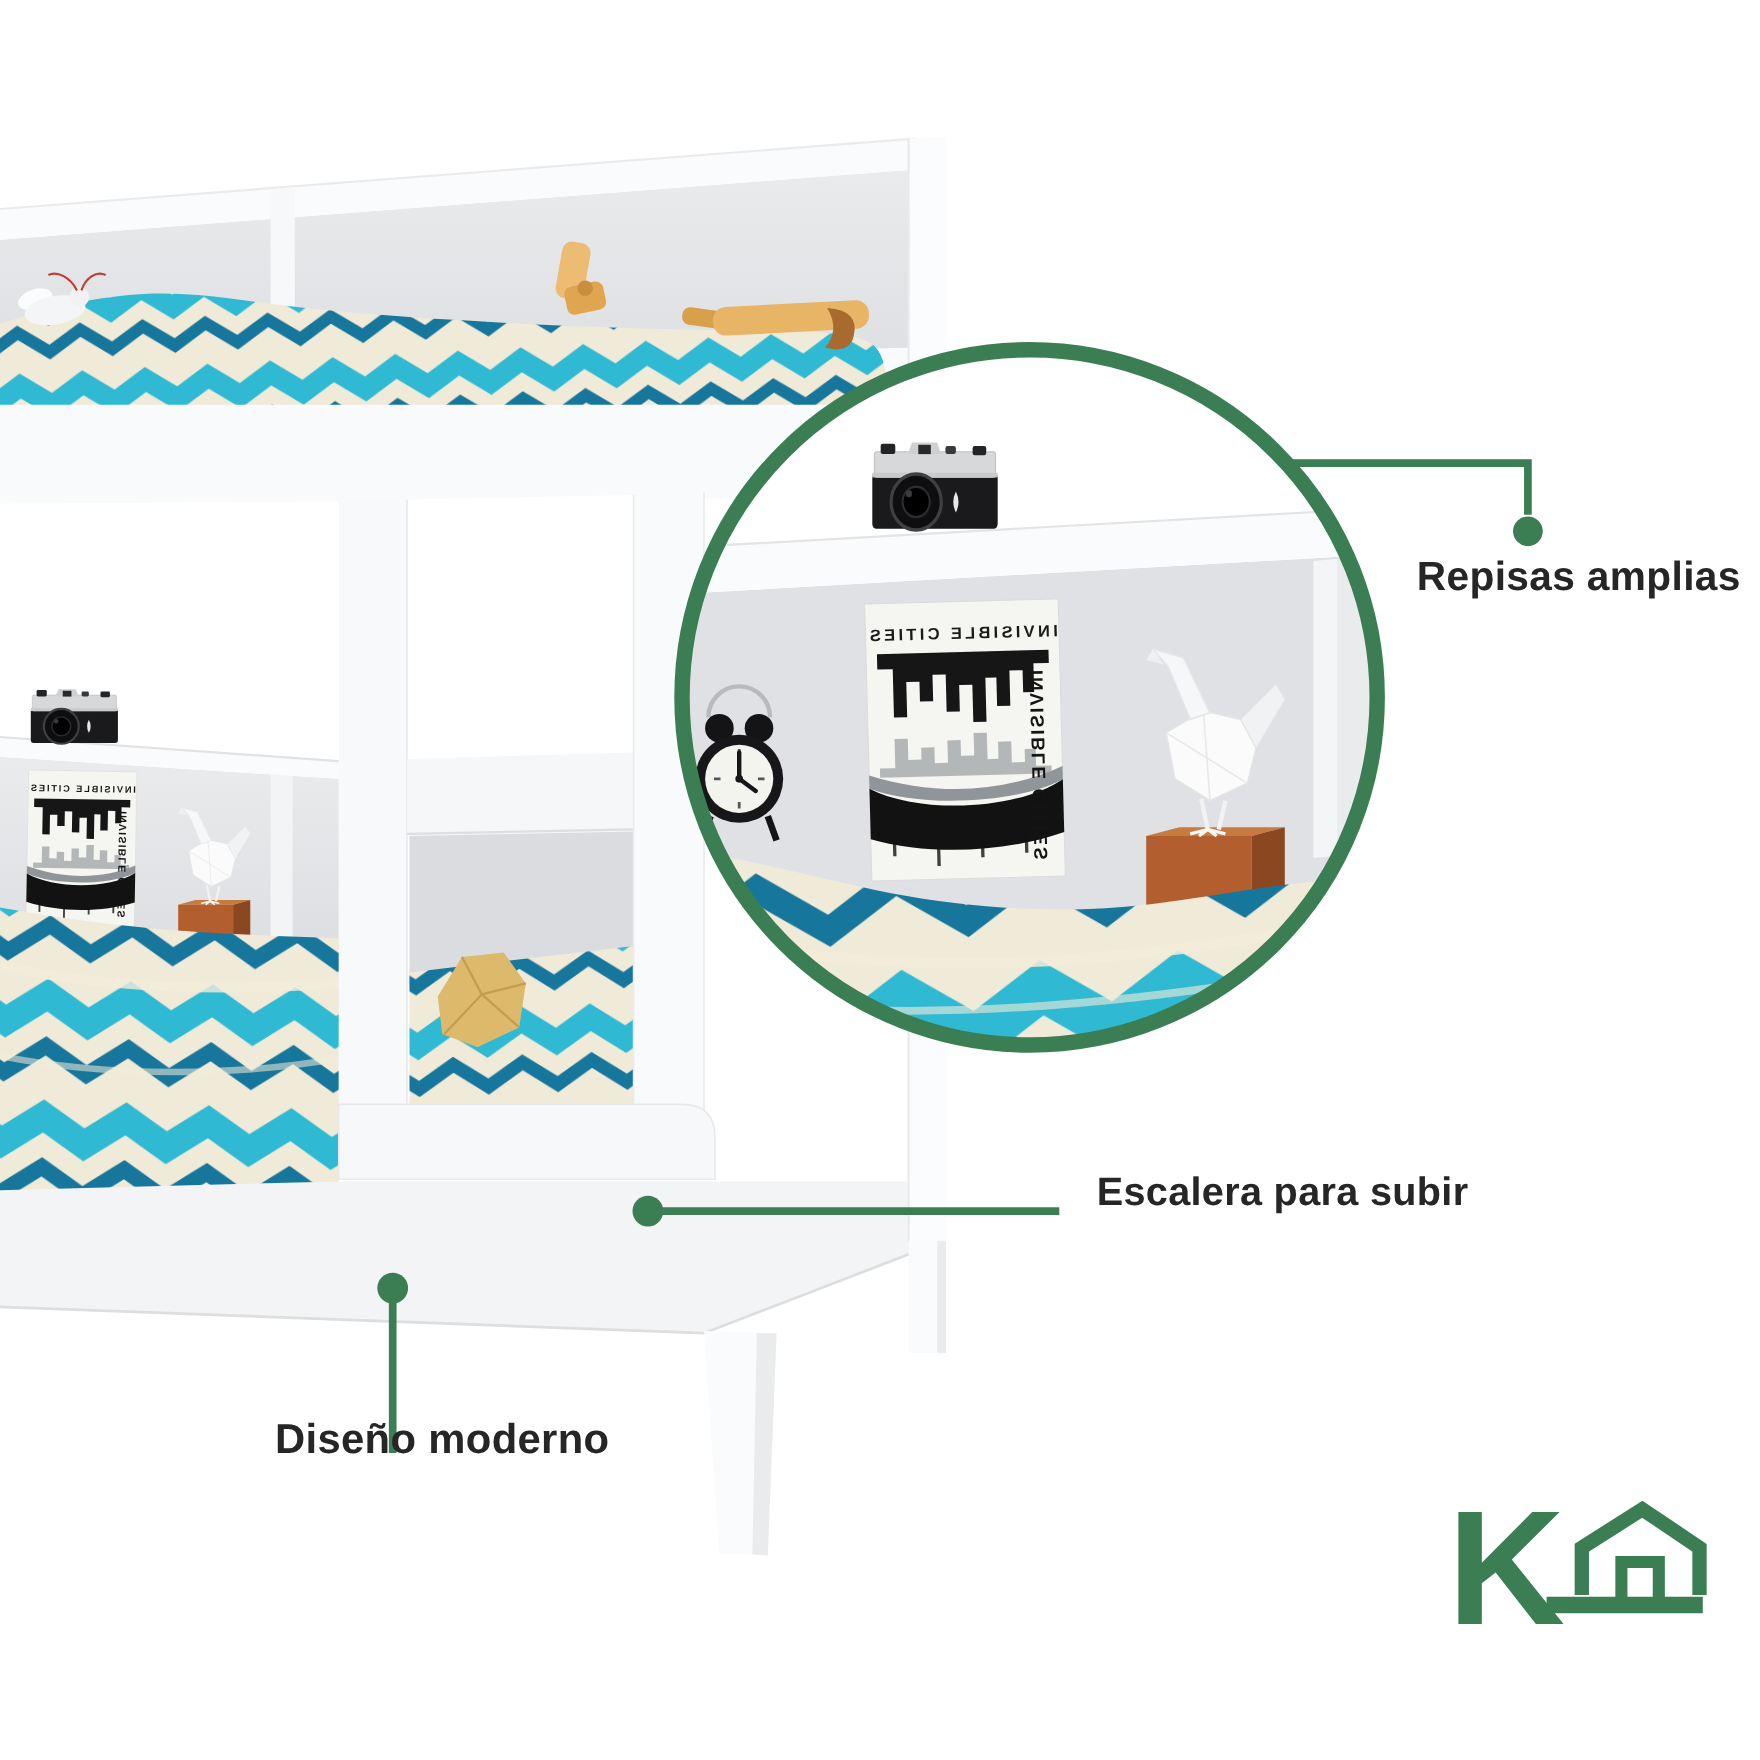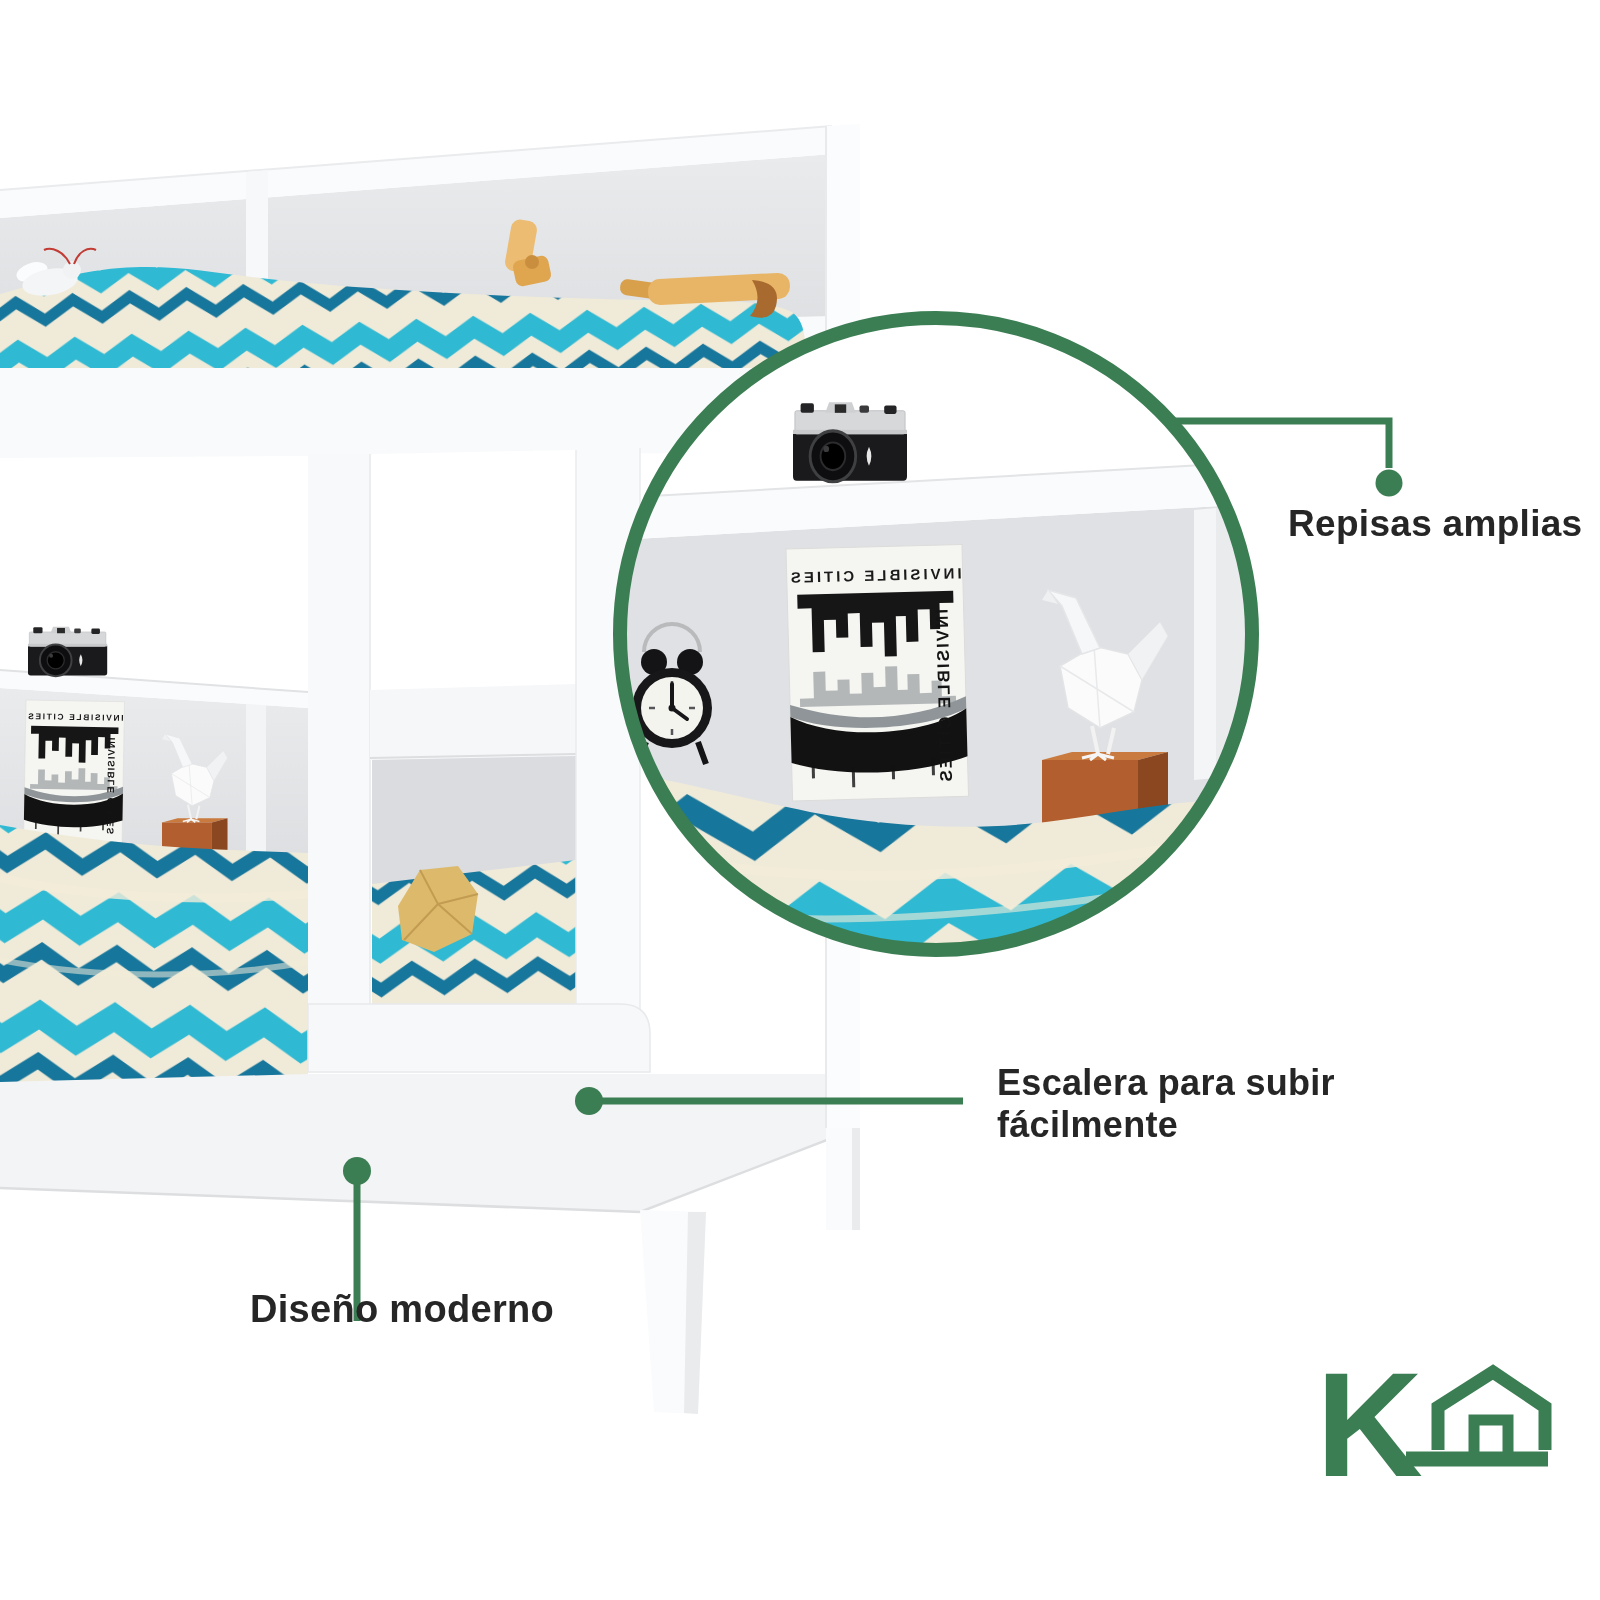--- a/index.html
+++ b/index.html
@@ -236,16 +236,15 @@
       <path d="M1406,1459 H1548" stroke="#3C7E53" stroke-width="15"></path>
       <path d="M1474,1452 V1420 H1508 V1452" fill="none" stroke="#3C7E53" stroke-width="11"></path>
     </g>
   </g>
 </svg>
 
 <div class="callout-label" id="label-repisas" style="left:1288px;top:503px;">Repisas amplias</div>
 
 <div class="callout-label" id="label-escalera" style="left:963px;top:1062px;margin-left:34px;">
   <div>Escalera para subir</div>
-  <div>fácilmente</div>
 </div>
 
 <div class="callout-label" id="label-diseno" style="left:250px;top:1288px;font-size:38px;">Diseño moderno</div>
 
 </body></html>

